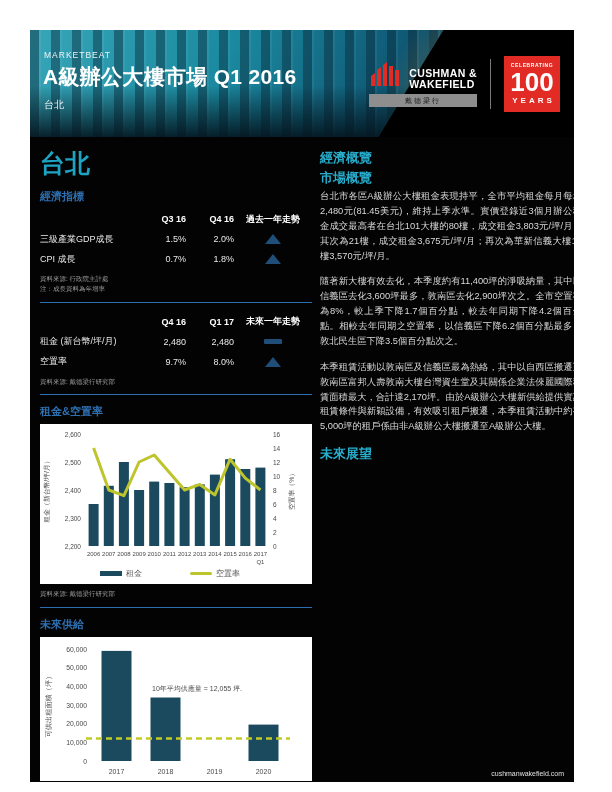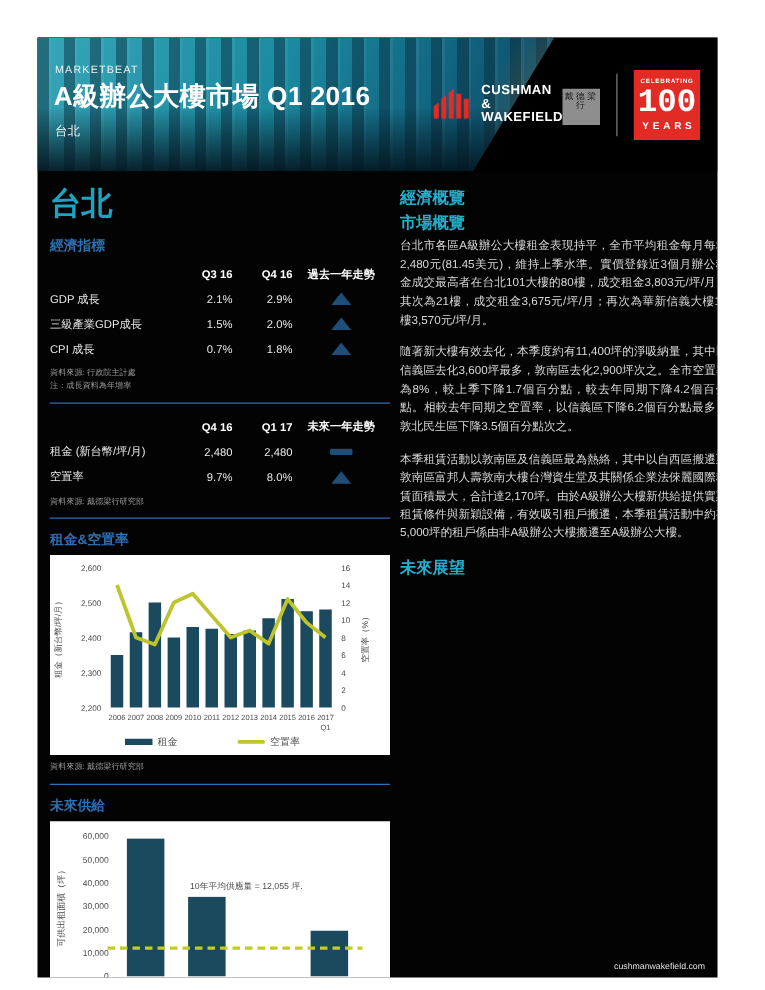--- a/index.html
+++ b/index.html
@@ -12,28 +12,28 @@
     background:
       linear-gradient(to top, rgba(4,22,32,.92), rgba(4,22,32,0) 48%),
       radial-gradient(circle at 88% 78%, rgba(235,150,45,.55), transparent 26%),
       repeating-linear-gradient(90deg, rgba(8,40,56,.45) 0 9px, rgba(255,255,255,.06) 9px 11px, rgba(8,40,56,0) 11px 21px),
       linear-gradient(112deg,#37a6b8 0%,#1b8aa0 35%,#0f5874 65%,#093247 88%,#05202e 100%);
     clip-path:polygon(0 0,76% 0,64% 100%,0 100%);}
   .banner-kicker{position:absolute;left:14px;top:20px;font-size:8.5px;letter-spacing:1px;color:#eef3f5;}
   .banner-title{position:absolute;left:13px;top:33px;font-size:21px;font-weight:bold;color:#fff;letter-spacing:.3px;}
   .banner-city{position:absolute;left:14px;top:68px;font-size:10px;color:#f2f2f2;}
   .banner-right{position:absolute;right:0;top:0;bottom:0;width:215px;display:flex;align-items:center;justify-content:flex-end;gap:13px;padding-right:14px;}
-  .cw-logo{display:flex;flex-direction:row;}
+  .cw-logo{display:flex;flex-direction:column;}
   .cw-top{display:flex;align-items:flex-end;gap:6px;}
   .cw-name{font-weight:bold;font-size:10.5px;line-height:1.05;letter-spacing:.4px;color:#fff;}
   .cw-tagline{margin-top:4px;background:#8e8e8e;color:#1c1c1c;font-size:7px;line-height:1;text-align:center;padding:3px 0;letter-spacing:2px;}
   .v-divider{width:1px;height:50px;background:#7a7a7a;}
   .badge{width:56px;height:56px;background:#e32b25;color:#fff;display:flex;flex-direction:column;align-items:center;justify-content:center;}
   .badge-top{font-size:5px;letter-spacing:.6px;font-weight:bold;}
-  .badge-num{font-family:Liberation Mono, monospace;font-size:26px;font-weight:bold;line-height:1;margin:1px 0;}
+  .badge-num{font-family:Liberation Sans, sans-serif;font-size:26px;font-weight:bold;line-height:1;margin:1px 0;}
   .badge-years{font-size:8px;letter-spacing:3px;font-weight:bold;margin-left:3px;}
 
   
   .columns{display:flex;gap:8px;padding:6px 10px 0 10px;}
   .col-left{width:272px;flex:none;}
   .col-right{width:262px;flex:none;padding-top:6px;}
 
   .page-title{color:#1da4c2;font-size:25px;font-weight:bold;margin:8px 0 13px 0;line-height:1;}
   .sec-heading{color:#2e6fb0;font-size:11px;font-weight:bold;margin:0 0 5px 0;}
   .tbl-row{display:grid;grid-template-columns:1fr 46px 48px 78px;align-items:center;font-size:9px;color:#e8e8e8;padding:3.5px 0;}
@@ -92,28 +92,20 @@
     <div class="col-left">
       <div class="page-title">台北</div>
 
       <section>
         <div class="sec-heading">經濟指標</div>
         <div class="tbl-row tbl-head">
           <span class="c1"></span>
           <span class="c2">Q3 16</span>
           <span class="c3">Q4 16</span>
           <span class="c4">過去一年走勢</span>
-        </div>
-        <div class="tbl-row">
-          <span class="c1">GDP 成長</span>
-          <span class="c2">2.1%</span>
-          <span class="c3">2.9%</span>
-          <span class="c4">
-              <span class="trend trend-up"></span>
-            </span>
         </div>
         <div class="tbl-row">
           <span class="c1">三級產業GDP成長</span>
           <span class="c2">1.5%</span>
           <span class="c3">2.0%</span>
           <span class="c4">
               <span class="trend trend-up"></span>
             </span>
         </div>
         <div class="tbl-row">

